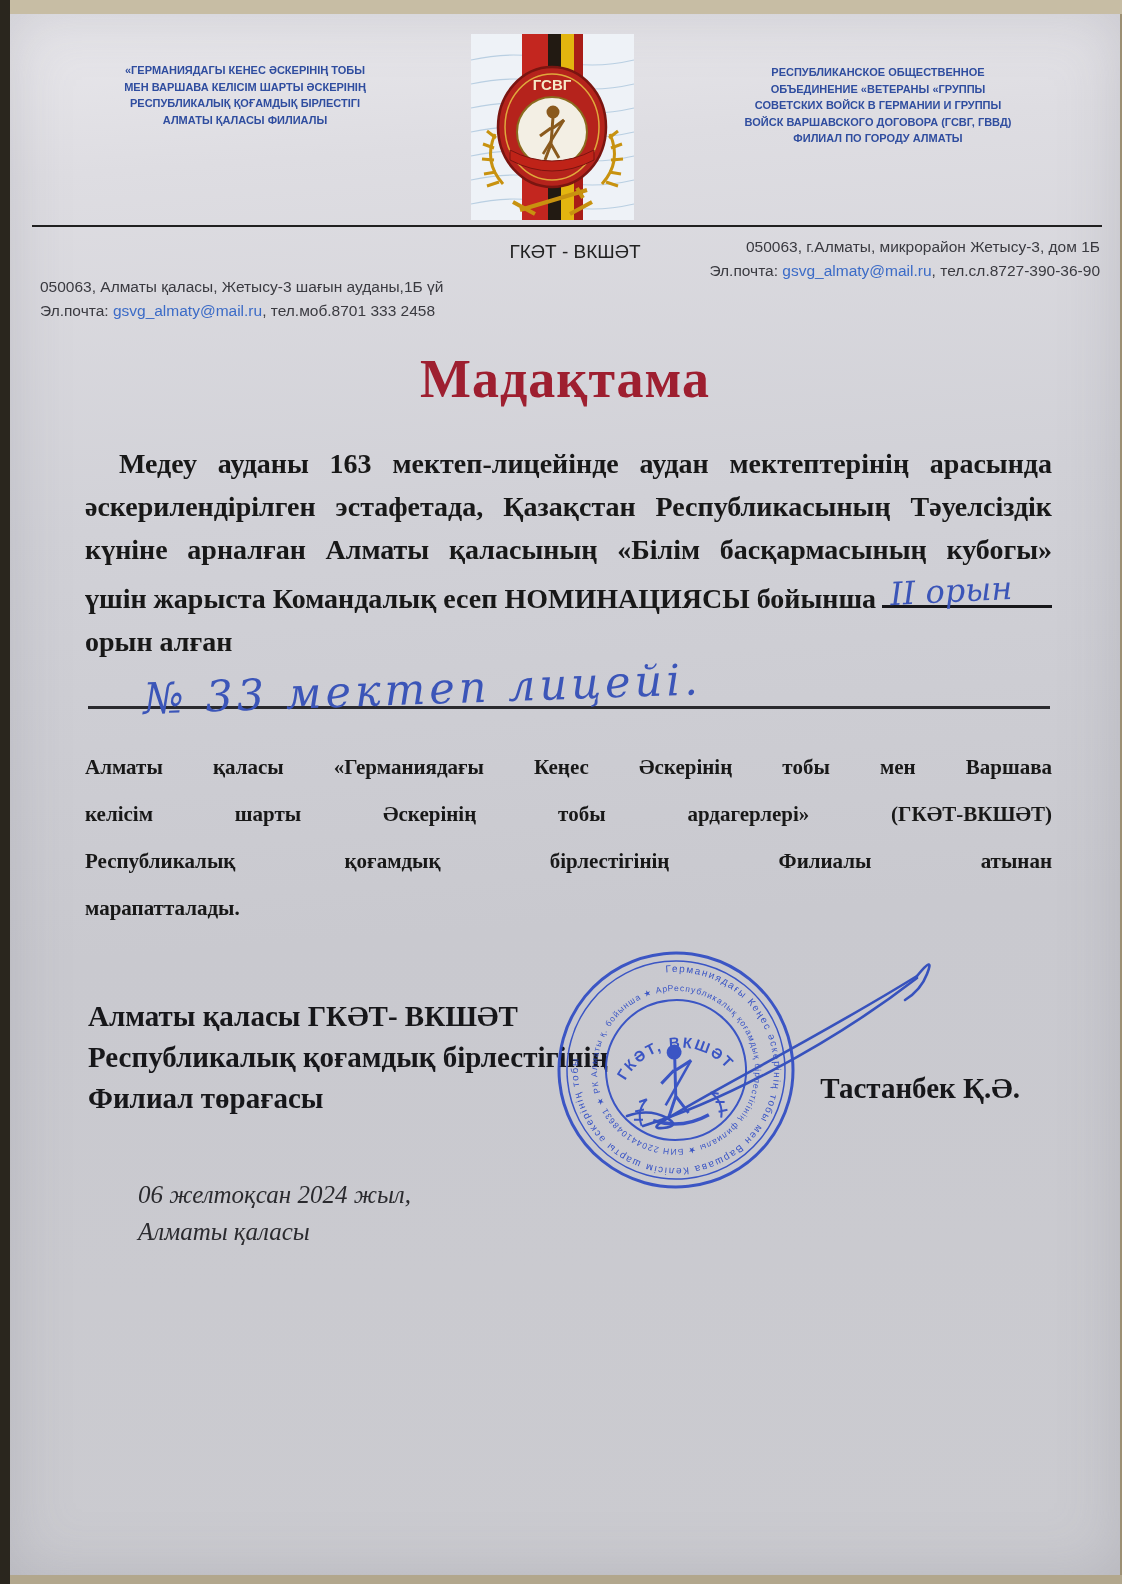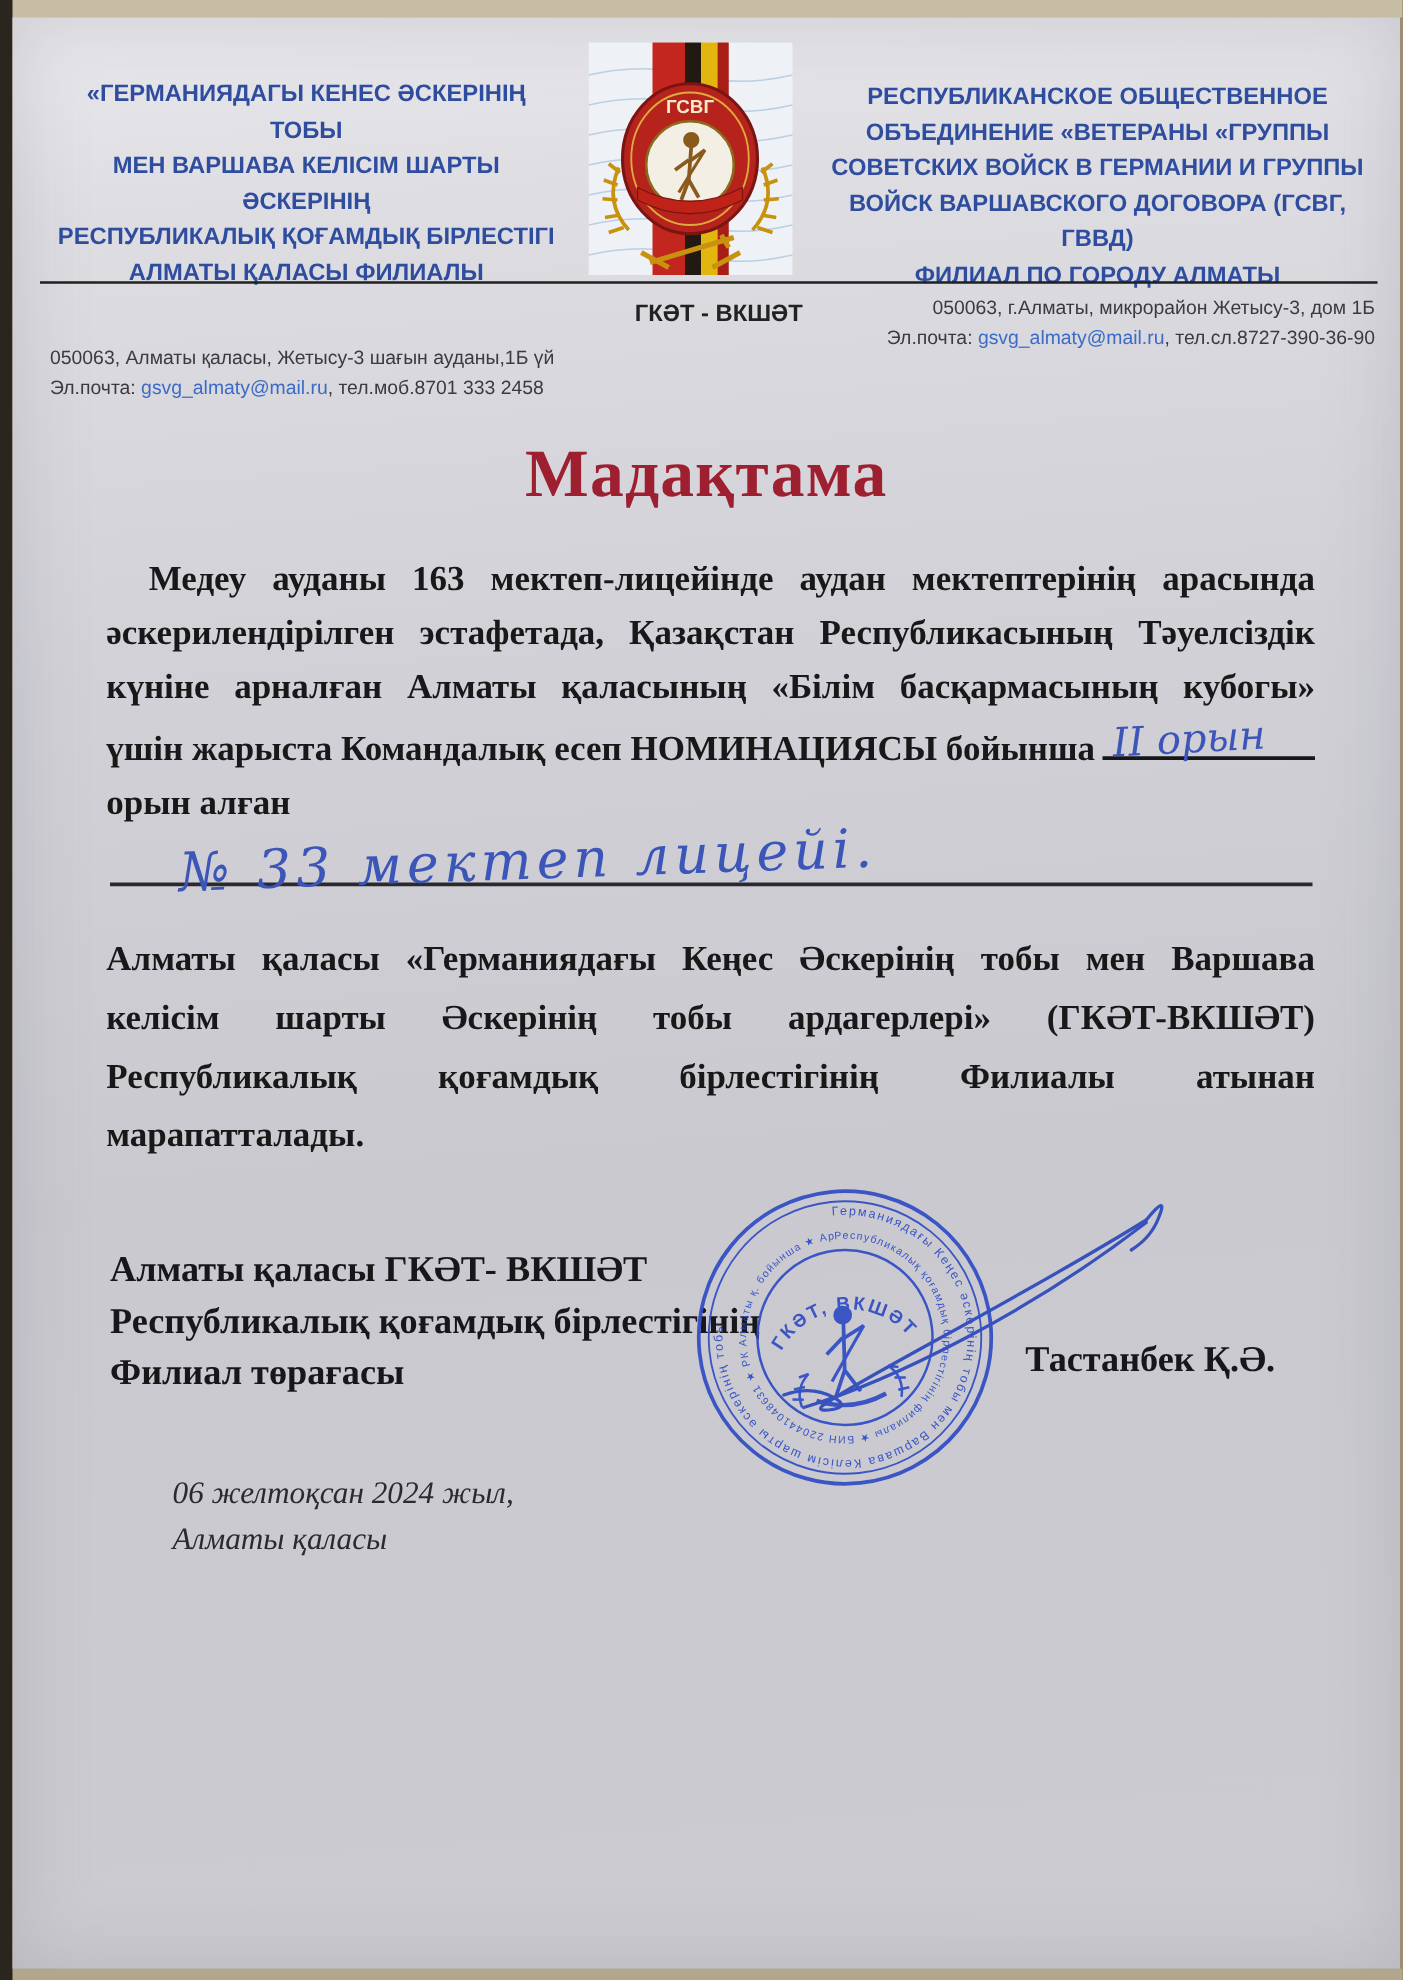--- a/index.html
+++ b/index.html
@@ -11,29 +11,29 @@
   .edge-top{position:absolute;left:0;top:0;right:0;height:14px;background:#c7bda4;}
   .edge-left{position:absolute;left:0;top:0;bottom:0;width:10px;background:#2a261e;}
   .edge-bottom{position:absolute;left:0;bottom:0;right:0;height:9px;background:#b2a78d;}
   .paper{
     position:absolute;left:10px;top:14px;right:2px;bottom:9px;
     background:linear-gradient(176deg,#e9e8ec 0%,#dedde2 10%,#d1d1d7 32%,#c9c9cf 58%,#cbcbd0 100%);
     box-shadow:inset 0 0 60px rgba(120,120,130,.25);
   }
   
   .org{position:absolute;color:#2f4d9f;font-family:"Liberation Sans",sans-serif;
-       font-weight:bold;font-size:19px;line-height:1.5;text-align:center;}
+       font-weight:bold;font-size:11px;line-height:1.5;text-align:center;}
   .org-left{left:35px;top:48px;width:400px;}
   .org-right{left:648px;top:50px;width:440px;}
   .rule{position:absolute;left:22px;right:18px;top:211px;height:2px;background:#202020;}
   .addr{position:absolute;font-family:"Liberation Sans",sans-serif;font-size:15.5px;
         color:#3a3a40;line-height:1.55;}
   .addr-left{left:30px;top:221px;width:440px;margin-top:40px;}
   .addr-right{left:645px;top:221px;width:445px;text-align:right;}
-  .addr-center{left:465px;top:223px;width:200px;text-align:center;font-weight:bold;
+  .addr-center{left:465px;top:223px;width:200px;text-align:center;font-weight:normal;
                font-size:19px;color:#222;}
   .email{color:#3b6bc7;}
   
   .title{position:absolute;left:0;top:334px;width:100%;text-align:center;
          font-size:54px;font-weight:bold;color:#9e1f30;letter-spacing:1px;}
   
   .p1{position:absolute;left:75px;right:68px;top:428px;font-weight:bold;font-size:28px;
       color:#181818;line-height:43px;}
   .jline{text-align:justify;text-align-last:justify;}
   .indent{text-indent:34px;}
@@ -41,21 +41,21 @@
   .line-flex .txt{white-space:nowrap;}
   .fill-line{flex:1;border-bottom:3px solid #17171a;position:relative;height:34px;
              margin-left:6px;}
   .hand{font-family:"DejaVu Serif",serif;font-style:italic;color:#3b55b8;font-weight:normal;}
   .hand-place{position:absolute;left:8px;bottom:-8px;font-size:32px;white-space:nowrap;
               transform:rotate(-3deg);}
   .school-line{position:absolute;left:78px;right:70px;top:626px;height:66px;
                border-bottom:3px solid #2a2a2e;}
   .hand-school{position:absolute;left:55px;bottom:-8px;font-size:43px;letter-spacing:4px;
                transform:rotate(-2deg);white-space:nowrap;}
-  .p2{position:absolute;left:75px;right:68px;top:730px;font-weight:bold;font-size:28px;
+  .p2{position:absolute;left:75px;right:68px;top:730px;font-weight:bold;font-size:21px;
       color:#181818;line-height:47px;}
   
   .sign{position:absolute;left:78px;top:982px;font-weight:bold;font-size:29px;
         color:#17171a;line-height:41px;}
   .sign-name{position:absolute;right:100px;top:1058px;font-weight:bold;font-size:29px;
              color:#17171a;margin-left:31px;}
   
   .stamp{position:absolute;left:542px;top:932px;width:248px;height:248px;
          transform:rotate(-6deg);opacity:.92;}
   .autograph{position:absolute;left:555px;top:930px;width:420px;height:250px;}

